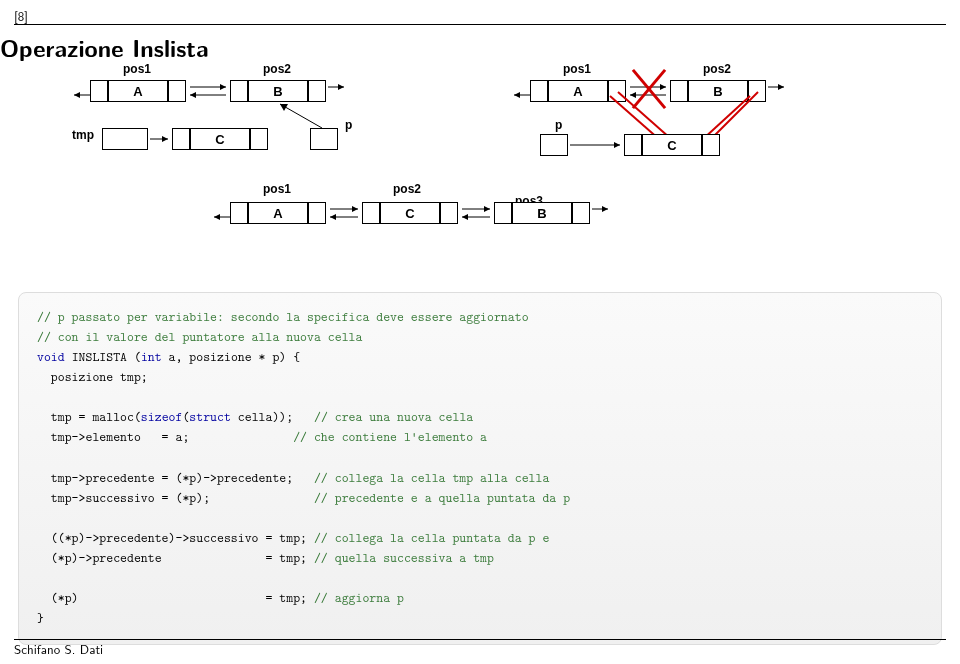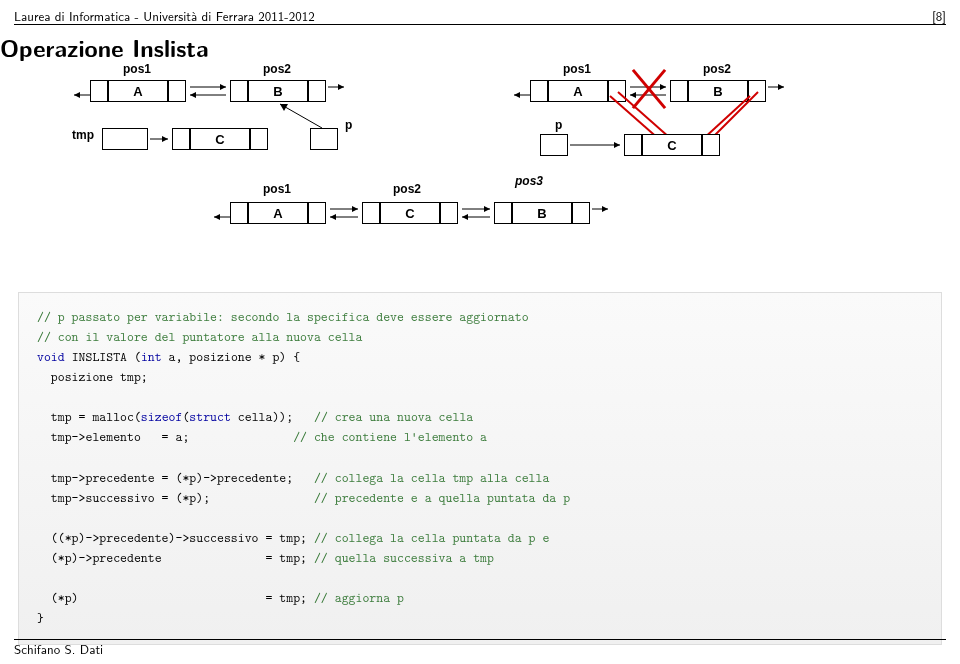--- a/index.html
+++ b/index.html
@@ -64,21 +64,21 @@
     font-weight: bold;
   }
   .small-box { width: 28px; height: 22px; }
   .big-box { width: 60px; height: 22px; }
   .wing { width: 18px; height: 22px; }
   .codeblock {
     position: absolute;
     top: 292px;
     left: 18px;
     right: 18px;
-    border-radius: 0;
+    border-radius: 8px;
     background: linear-gradient(180deg, #fafafa 0%, #f0f0f0 100%);
     border: 1px solid #ddd;
     padding: 14px 18px 16px 18px;
     font-family: "Latin Modern Mono", "CMU Typewriter", Menlo, monospace;
     font-size: 13.2px;
     line-height: 1.52;
     white-space: pre;
   }
   .c-comment { color: #3c7c3c; }
   .c-keyword { color: #0000a0; }
@@ -112,21 +112,20 @@
     background: #d00000;
     transform-origin: center;
   }
   .cross::before { transform: translateX(-50%) rotate(40deg); }
   .cross::after  { transform: translateX(-50%) rotate(-40deg); }
 </style>
 </head>
 <body>
 
 <div class="header-row">
-  <span>Laurea di Informatica - Università di Ferrara 2011-2012</span>
   <span>[8]</span>
 </div>
 <div class="header-rule"></div>
 
 <div class="title">Operazione Inslista</div>
 
 <div class="diagram-area">
 
   <span class="label" style="left:43px; top:0;">pos1</span>
   <span class="label" style="left:183px; top:0;">pos2</span>
@@ -208,21 +207,21 @@
   <svg style="position:absolute; left:488px; top:72px; width:56px; height:22px;">
     <line x1="2" y1="11" x2="52" y2="11" stroke="#000"></line>
       <polygon points="52,11 46,8 46,14" fill="#000"></polygon>
   </svg>
   <div class="cell wing" style="left:544px; top:72px;"></div>
   <div class="cell big-box" style="left:562px; top:72px;">C</div>
   <div class="cell wing" style="left:622px; top:72px;"></div>
 
   <span class="label" style="left:183px; top:120px;">pos1</span>
   <span class="label" style="left:313px; top:120px;">pos2</span>
-  <span class="label" style="left:435px; top:112px;font-style:italic;">pos3</span>
+  <span class="label" style="left:435px; top:132px;">pos3</span>
 
   <div class="cell wing" style="left:150px; top:140px;"></div>
   <div class="cell big-box" style="left:168px; top:140px;">A</div>
   <div class="cell wing" style="left:228px; top:140px;"></div>
   <svg style="position:absolute; left:130px; top:140px; width:22px; height:22px;">
     <line x1="20" y1="15" x2="4" y2="15" stroke="#000"></line>
       <polygon points="4,15 10,12 10,18" fill="#000"></polygon>
   </svg>
   <svg style="position:absolute; left:246px; top:140px; width:36px; height:22px;">
     <line x1="4" y1="7" x2="32" y2="7" stroke="#000"></line>

